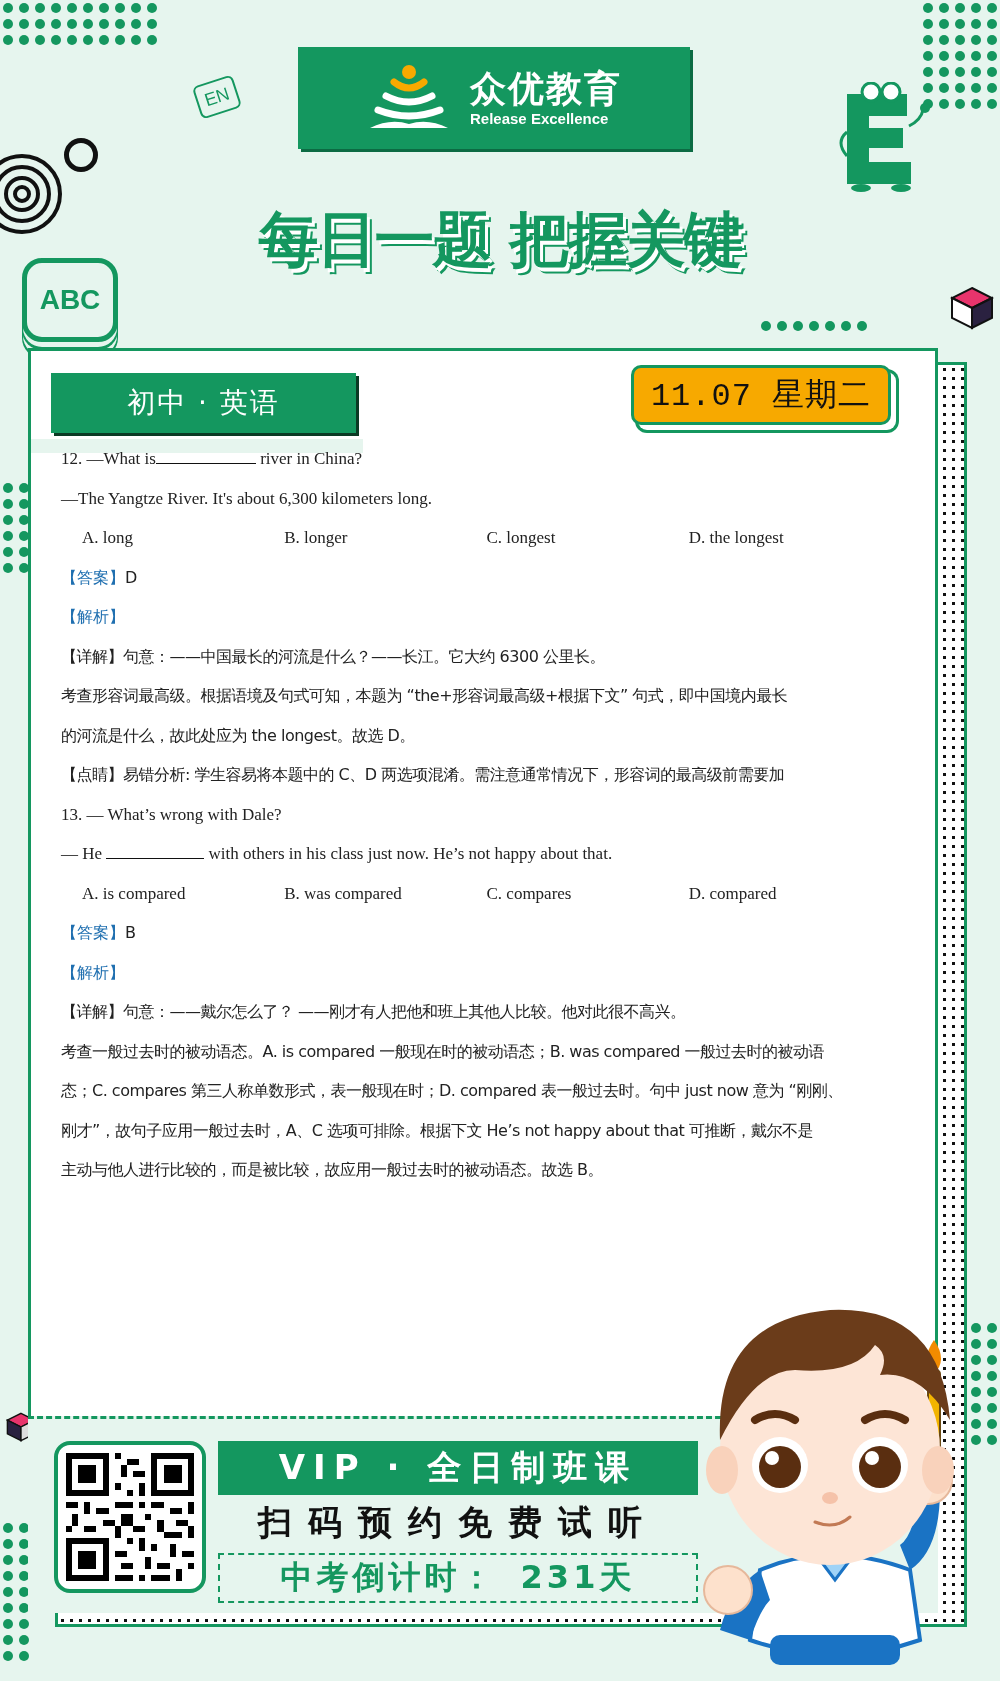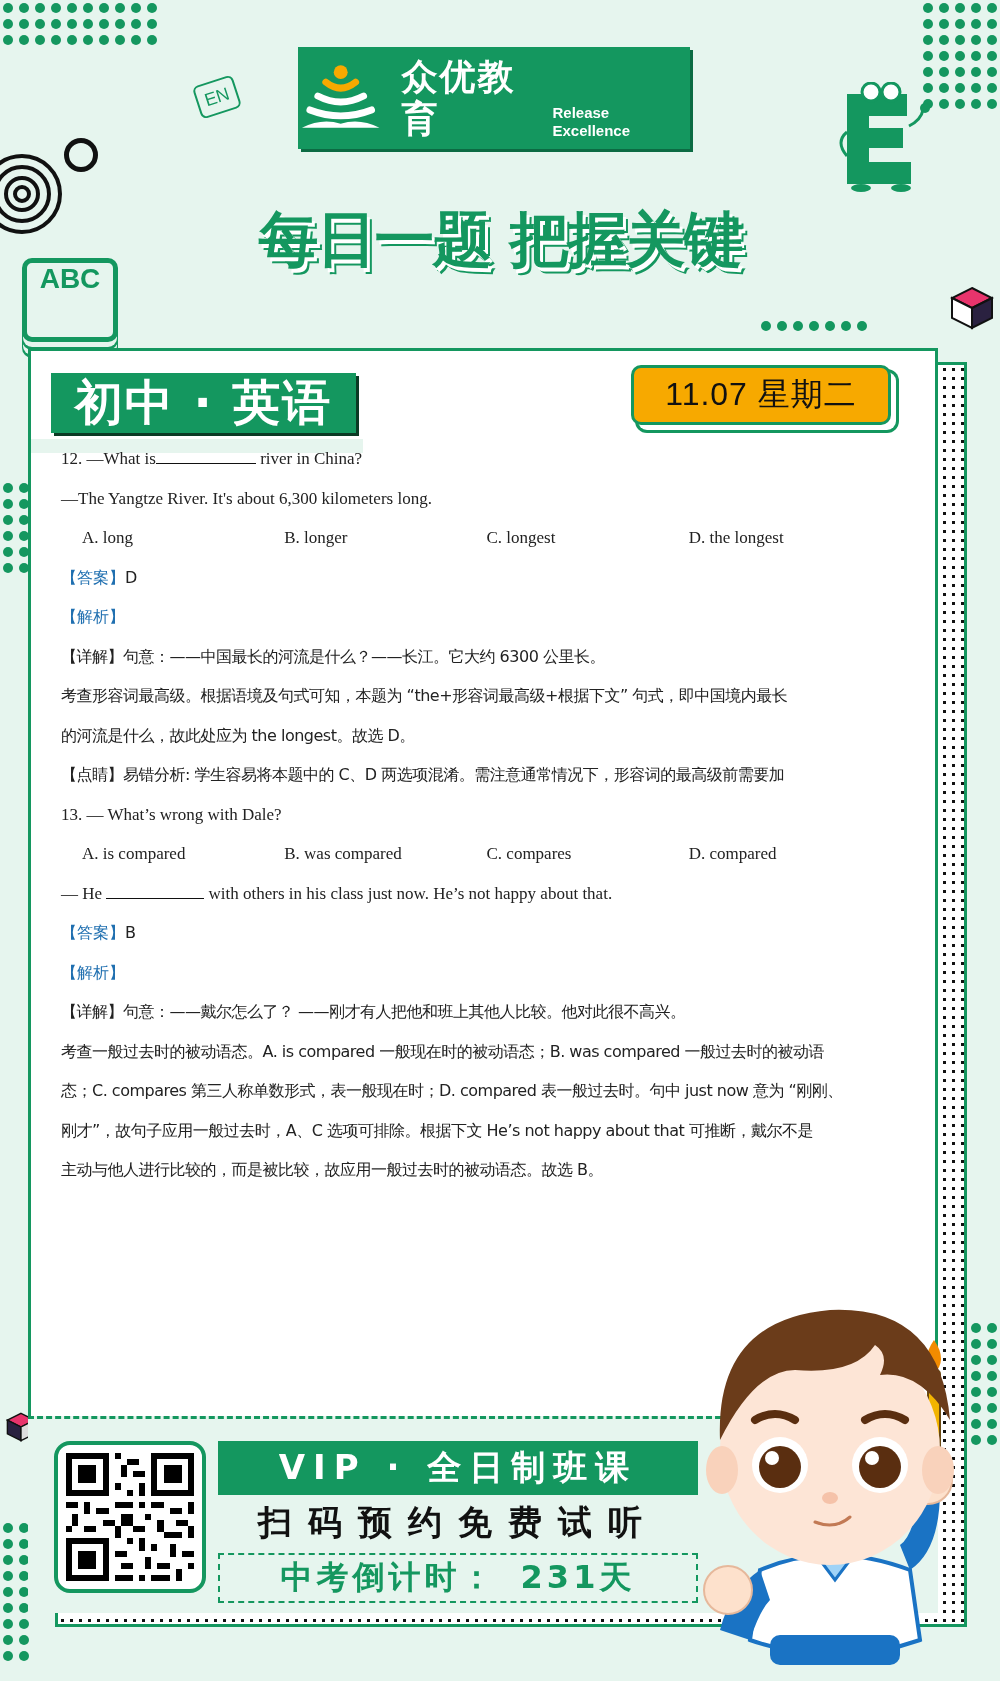--- a/index.html
+++ b/index.html
@@ -14,21 +14,21 @@
   .dot { width: 16px; height: 16px; display: flex; align-items: center; justify-content: center; }
   .dot::after { content: ""; width: 10px; height: 10px; border-radius: 50%; background: #14975f; }
 
   
   .logo-box {
     position: absolute; left: 298px; top: 47px; width: 392px; height: 102px;
     background: #14975f; display: flex; align-items: center; justify-content: center; gap: 18px;
     box-shadow: 3px 3px 0 #0c6b43;
   }
   .logo-mark { width: 86px; height: 72px; position: relative; }
-  .logo-text { display: flex; flex-direction: row; align-items: flex-end; color: #fff; }
+  .logo-text { display: flex; flex-direction: column; align-items: flex-start; color: #fff; }
   .logo-cn { font-family: "DejaVu Sans", sans-serif; font-weight: bold; font-size: 36px; letter-spacing: 2px; line-height: 42px; }
   .logo-en { font-family: "Liberation Sans", sans-serif; font-weight: bold; font-size: 15px; line-height: 18px; }
 
   
   .big-title {
     position: absolute; left: 120px; top: 200px; width: 760px; text-align: center;
     font-family: "DejaVu Sans", sans-serif; font-weight: bold; font-size: 60px; letter-spacing: -2px;
     color: #14975f;
     text-shadow: 3px 4px 0 #ffffff, 5px 6px 0 #14975f;
   }
@@ -36,54 +36,54 @@
   
   .en-badge {
     position: absolute; left: 196px; top: 80px; width: 42px; height: 34px;
     border: 2px solid #14975f; border-radius: 6px; transform: rotate(-18deg);
     color: #14975f; font-family: "Liberation Sans", sans-serif; font-size: 18px; text-align: center; line-height: 30px;
   }
   .rings { position: absolute; left: -20px; top: 140px; width: 100px; height: 100px; }
   .ring-small { position: absolute; left: 64px; top: 138px; width: 34px; height: 34px; border: 5px solid #111; border-radius: 50%; }
   .abc-board {
     position: absolute; left: 22px; top: 258px; width: 96px; height: 84px;
-    border: 5px solid #14975f; border-radius: 10px; background: #e6f5ee;
+    border: 5px solid #14975f; border-radius: 20px; background: #e6f5ee;
     color: #14975f; font-family: "Liberation Sans", sans-serif; font-weight: bold; font-size: 28px;
-    display: flex; justify-content: center;
+    display: flex; align-items: center; justify-content: center;
     box-shadow: 0 6px 0 -1px #e6f5ee, 0 8px 0 0 #14975f, 0 14px 0 -1px #e6f5ee, 0 16px 0 0 #14975f;
   }
   .e-mascot { position: absolute; left: 835px; top: 82px; width: 100px; height: 110px; }
   .cube { position: absolute; }
 
   
   .card-back {
     position: absolute; left: 55px; top: 362px; width: 912px; height: 1265px;
     border: 3px solid #14975f;
     background-color: #fff;
     background-image: radial-gradient(circle, #111 1.6px, transparent 1.9px);
     background-size: 9px 9px;
   }
   .card {
     position: absolute; left: 28px; top: 348px; width: 910px; height: 1265px;
     background: #fff; border: 3px solid #14975f;
   }
   .subject-tag {
     position: absolute; left: 20px; top: 22px; width: 305px; height: 60px;
     background: #14975f; color: #fff;
-    font-family: "DejaVu Sans", sans-serif; font-weight: bold; font-size: 48px; letter-spacing: 2px;
+    font-family: "DejaVu Sans", sans-serif; font-weight: normal; font-size: 28px; letter-spacing: 2px;
     display: flex; align-items: center; justify-content: center;
     box-shadow: 3px 3px 0 #0b3a24;
   }
   .subject-under {
     position: absolute; left: 0px; top: 88px; width: 332px; height: 14px; background: #e6f5ee;
   }
   .date-tag {
     position: absolute; left: 600px; top: 14px; width: 260px; height: 60px;
     background: #f7a900; border: 3px solid #14975f; border-radius: 10px;
-    font-family: Liberation Sans, sans-serif; font-size: 32px; color: #111;
+    font-family: Liberation Mono, monospace; font-size: 32px; color: #111;
     display: flex; align-items: center; justify-content: center; letter-spacing: 1px;
     box-shadow: 6px 6px 0 -1px #fff, 6px 6px 0 2px #14975f;
   }
 
   .content {
     position: absolute; left: 30px; top: 88px; width: 830px;
     font-size: 17px; line-height: 39.5px; color: #222;
   }
   .line { white-space: nowrap; }
   .blank { display: inline-block; border-bottom: 1.5px solid #111; height: 18px; vertical-align: baseline; }
@@ -328,28 +328,28 @@
       <span>D.  the longest</span>
     </div>
     <div class="line"><span class="tag-blue">【答案】</span><span class="cn">D</span></div>
     <div class="line tag-blue">【解析】</div>
     <div class="line cn">【详解】句意：——中国最长的河流是什么？——长江。它大约 6300 公里长。</div>
     <div class="line cn">考查形容词最高级。根据语境及句式可知，本题为 “the+形容词最高级+根据下文” 句式，即中国境内最长</div>
     <div class="line cn">的河流是什么，故此处应为 the longest。故选 D。</div>
     <div class="line cn">【点睛】易错分析: 学生容易将本题中的 C、D 两选项混淆。需注意通常情况下，形容词的最高级前需要加</div>
 
     <div class="line">13. —  What’s wrong with Dale?</div>
+    <div class="line">
+      <span>—  He </span><span class="blank" style="width:98px"></span><span> with others in his class just now. He’s not happy about that.</span>
+    </div>
     <div class="line opts">
       <span>A.  is compared</span>
       <span>B.  was compared</span>
       <span>C.  compares</span>
       <span>D.  compared</span>
-    </div>
-    <div class="line">
-      <span>—  He </span><span class="blank" style="width:98px"></span><span> with others in his class just now. He’s not happy about that.</span>
     </div>
     <div class="line"><span class="tag-blue">【答案】</span><span class="cn">B</span></div>
     <div class="line tag-blue">【解析】</div>
     <div class="line cn">【详解】句意：——戴尔怎么了？    ——刚才有人把他和班上其他人比较。他对此很不高兴。</div>
     <div class="line cn">考查一般过去时的被动语态。A. is compared 一般现在时的被动语态；B. was compared 一般过去时的被动语</div>
     <div class="line cn">态；C. compares 第三人称单数形式，表一般现在时；D. compared 表一般过去时。句中 just now 意为 “刚刚、</div>
     <div class="line cn">刚才”，故句子应用一般过去时，A、C 选项可排除。根据下文 He’s not happy about that 可推断，戴尔不是</div>
     <div class="line cn">主动与他人进行比较的，而是被比较，故应用一般过去时的被动语态。故选 B。</div>
   </div>
 </div>

